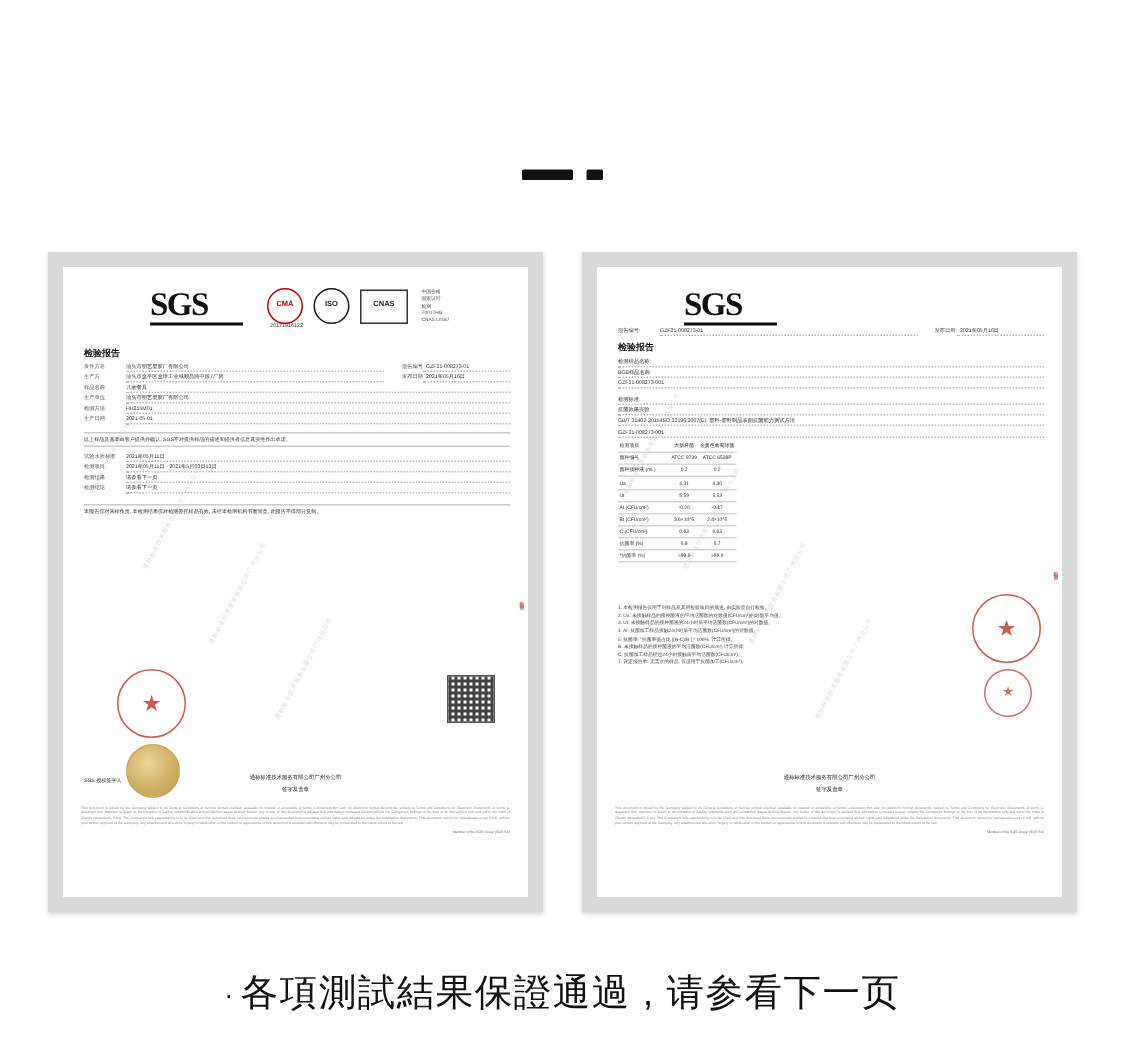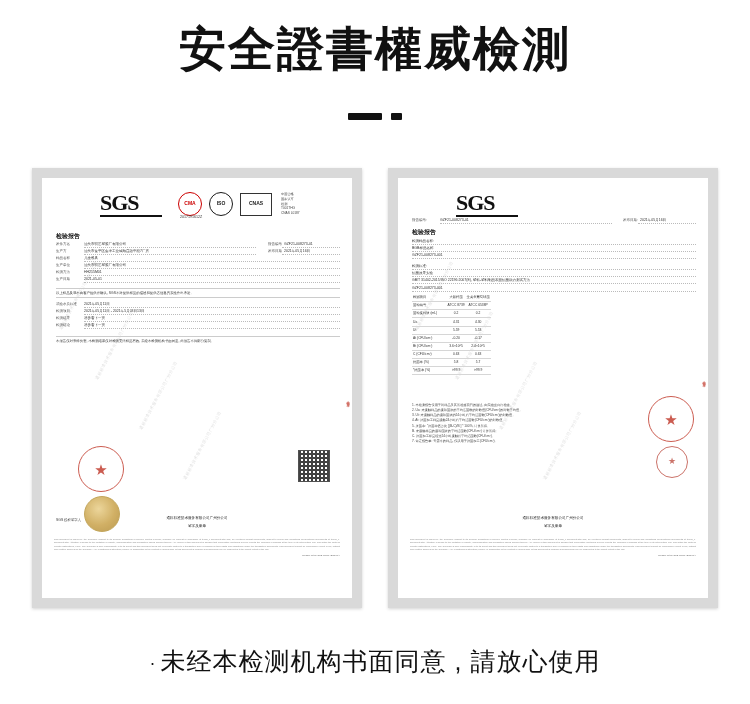--- a/index.html
+++ b/index.html
@@ -355,21 +355,20 @@
     font-size: 18px;
     vertical-align: middle;
     margin-right: 4px;
   }
 </style>
 </head>
 <body>
 
 <div class="page">
 
-  <div class="headline">安全證書權威檢測</div>
 
   <div class="divider">
     <span class="dash-long"></span>
     <span class="dash-short"></span>
   </div>
 
   <div class="certs">
 
     <div class="cert left">
       <div class="paper">
@@ -609,16 +608,16 @@
           the fullest extent of the law.
           <div class="memberline">Member of the SGS Group (SGS SA)</div>
         </div>
 
       </div>
     </div>
 
   </div>
 
   <div class="caption">
-    <span class="dot">·</span><span>未经本检测机构书面同意 , 請放心使用</span>
+    <span class="dot">·</span><span>各項測試結果保證通過 , 请参看下一页</span>
   </div>
 
 </div>
 
 </body></html>

